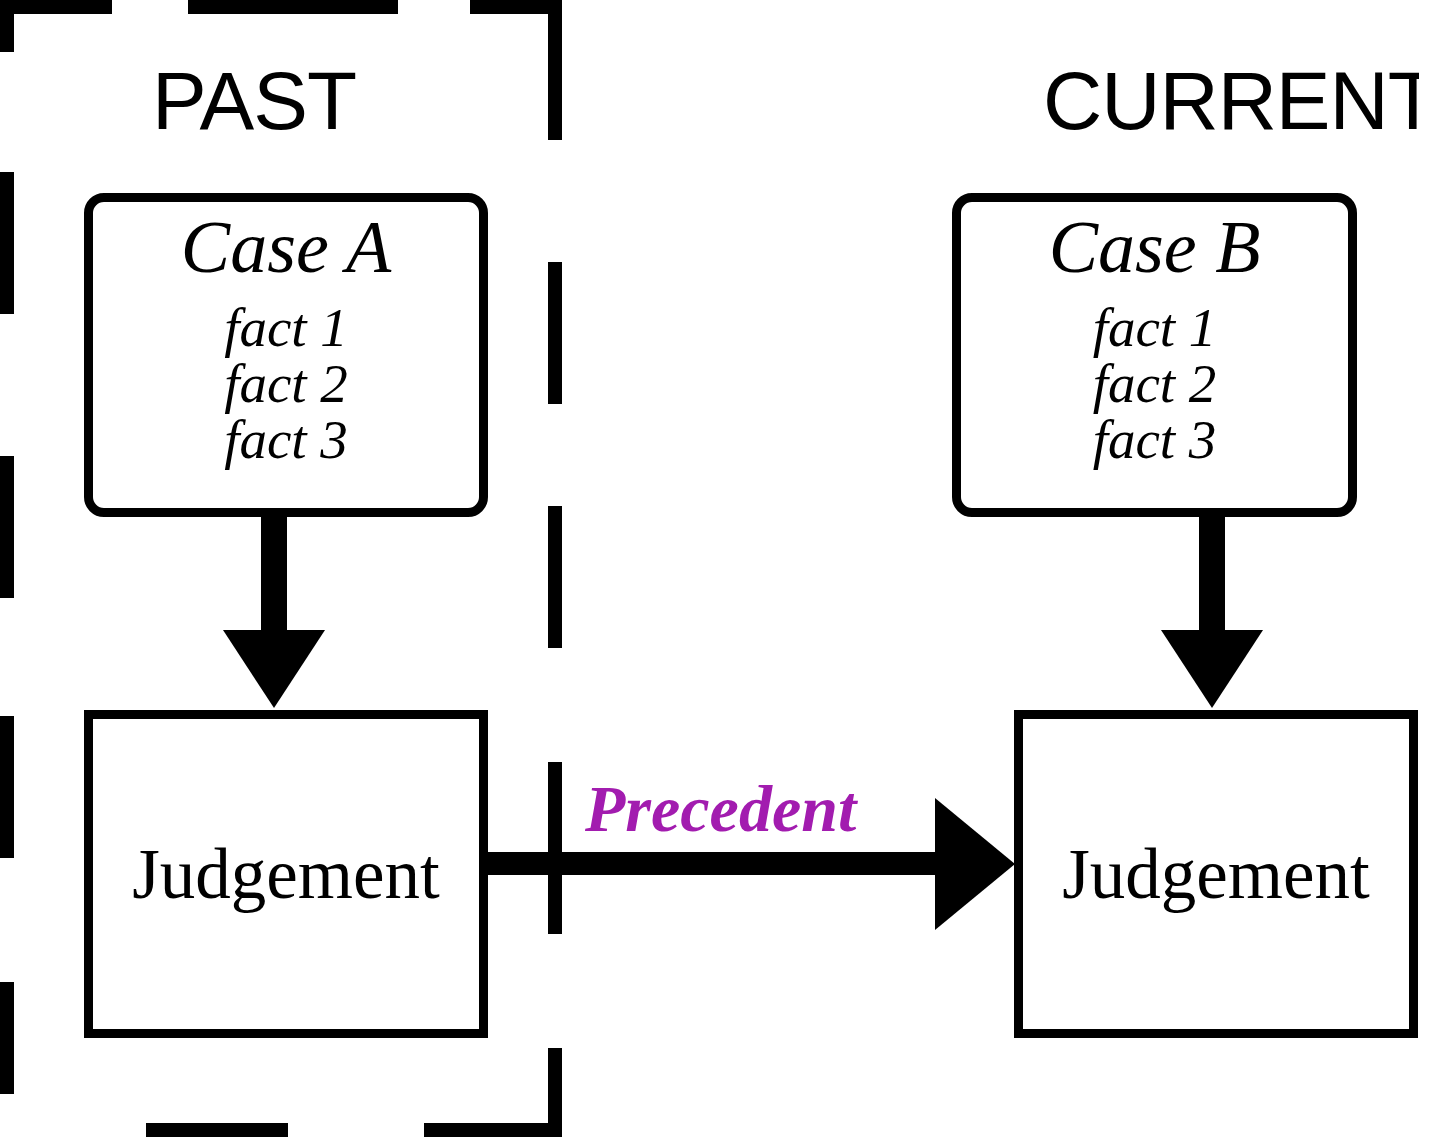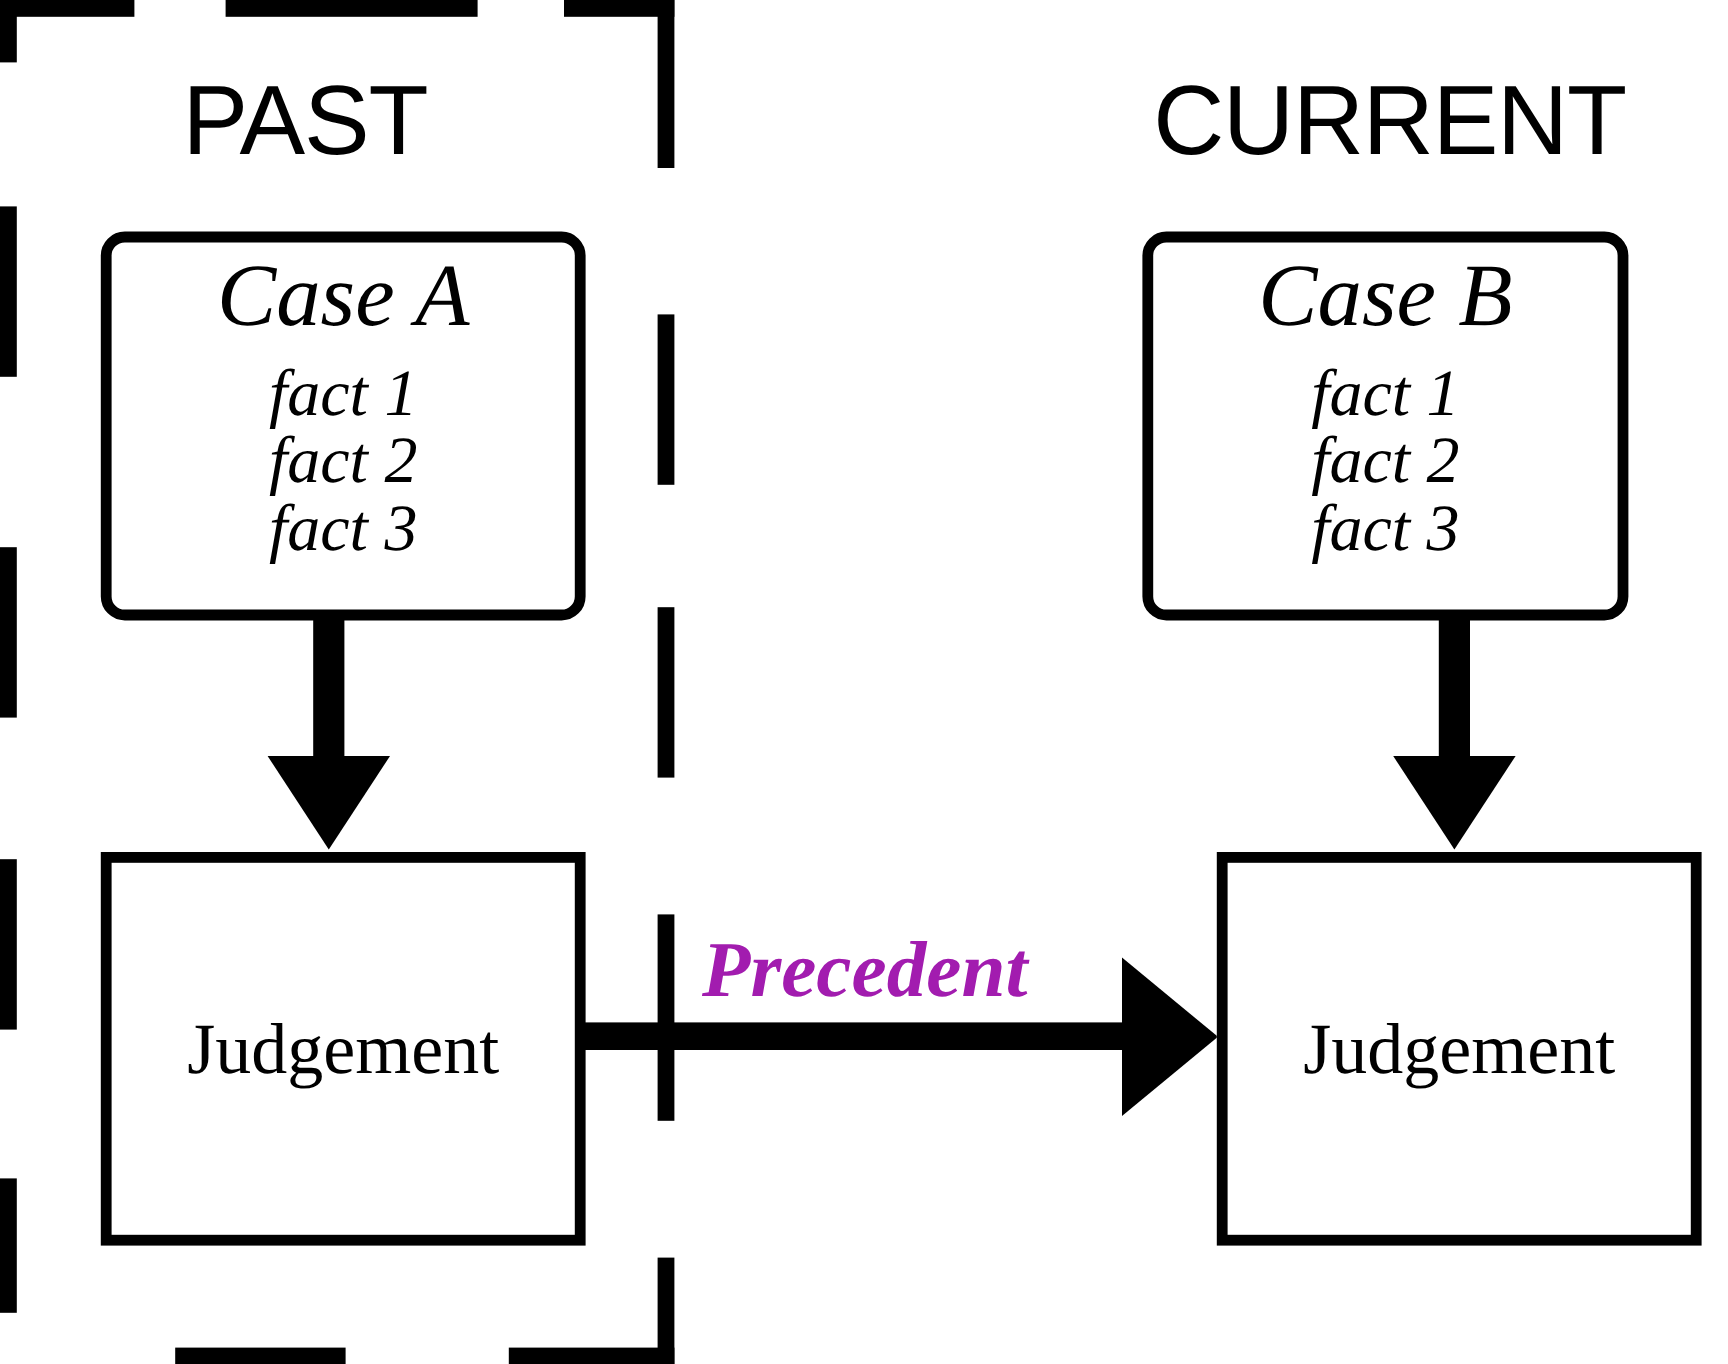--- a/index.html
+++ b/index.html
@@ -79,21 +79,21 @@
     color: #000000;
     white-space: nowrap;
   }
   .judgement-box {
     display: flex;
     align-items: center;
     justify-content: center;
   }
   .judgement-label {
     font-family: "Liberation Serif", serif;
-    font-size: 60px;
+    font-size: 71px;
     line-height: 1;
     color: #000000;
     white-space: nowrap;
   }
 
   
   .arrow-shaft-v {
     position: absolute;
     background: #000000;
     width: 26px;
@@ -152,21 +152,21 @@
     <div class="dash-v" style="left:548px; top:506px; height:142px;"></div>
     <div class="dash-v" style="left:548px; top:762px; height:172px;"></div>
     <div class="dash-v" style="left:548px; top:1048px; height:89px;"></div>
 
     <div class="dash-h" style="left:146px; top:1123px; width:142px;"></div>
     <div class="dash-h" style="left:424px; top:1123px; width:138px;"></div>
   </div>
 
   <div class="section-title" style="left:152px; top:60px;">PAST</div>
 
-  <div class="section-title" style="left:961px; top:60px;">CURRENT</div>
+  <div class="section-title" style="left:1043px; top:60px;">CURRENT</div>
 
   <div class="box case-box" style="left:84px; top:193px; width:404px; height:324px;">
     <div class="case-title">Case A</div>
     <div class="fact-list">
       <div class="fact">fact 1</div>
       <div class="fact">fact 2</div>
       <div class="fact">fact 3</div>
     </div>
   </div>
 

